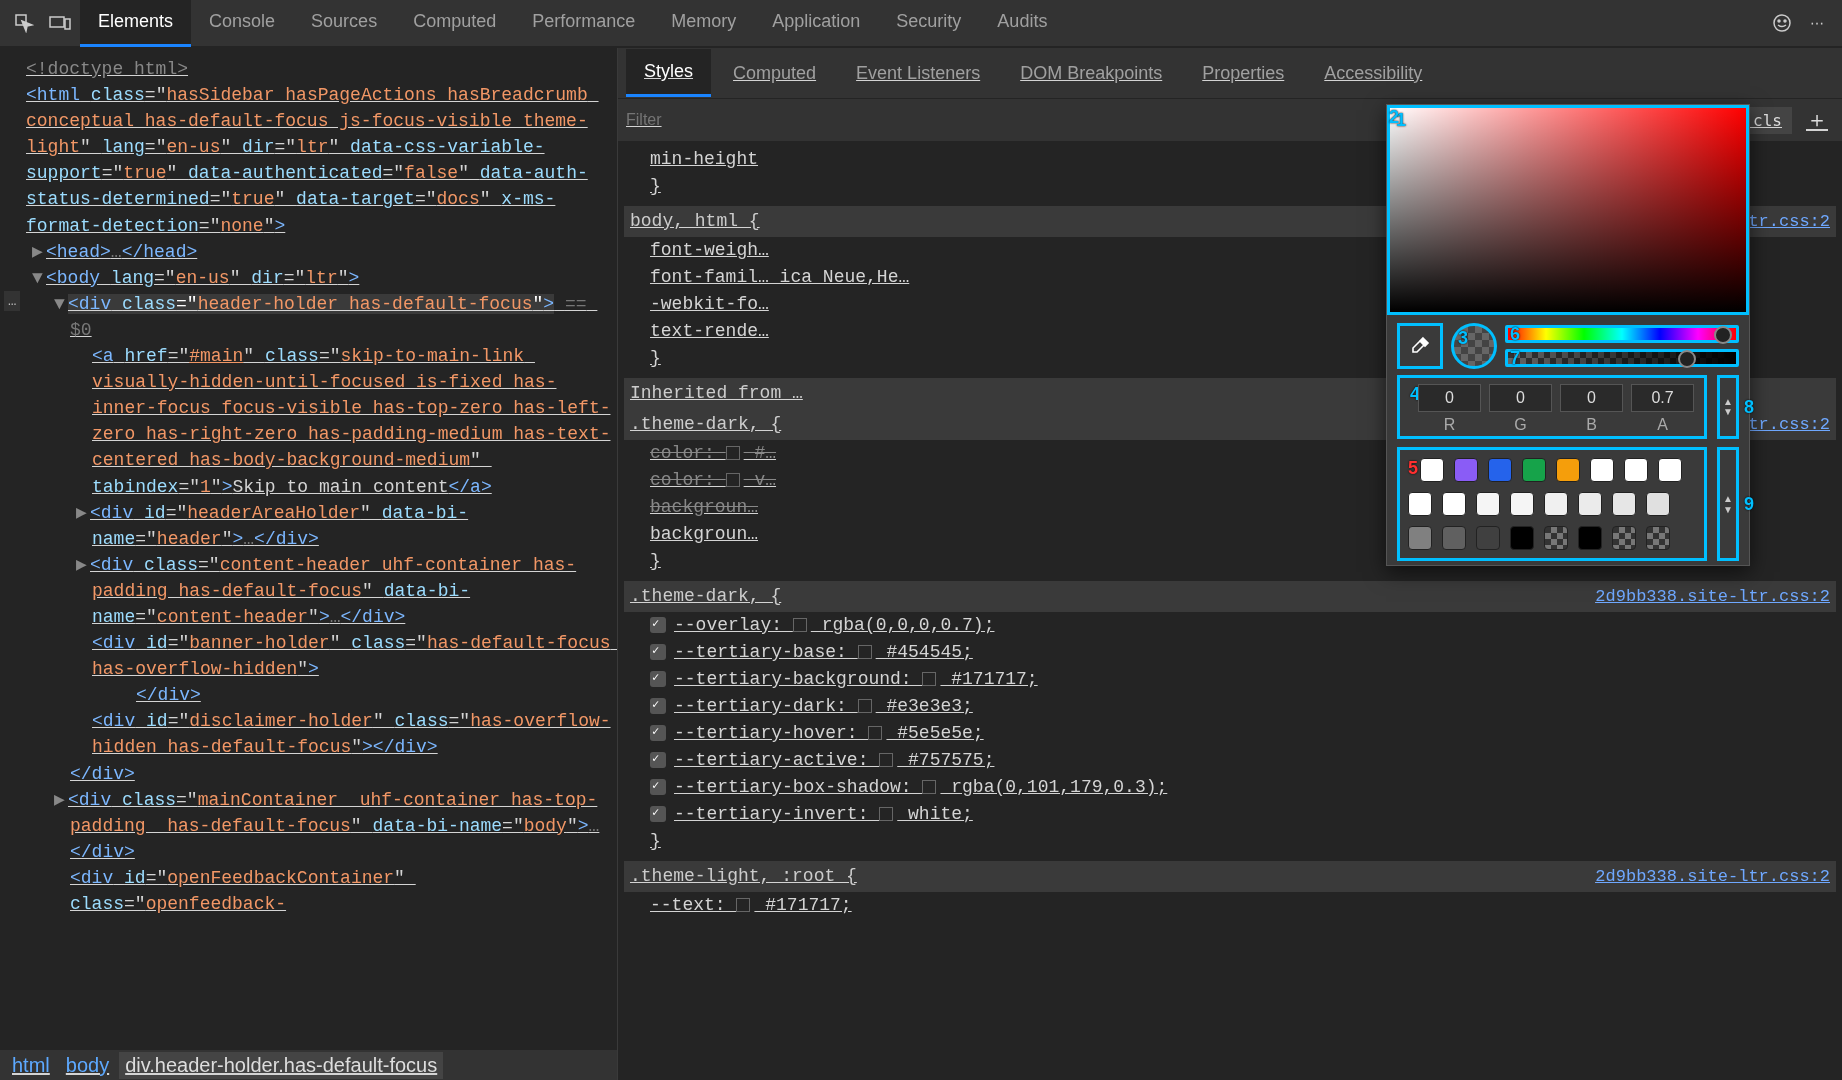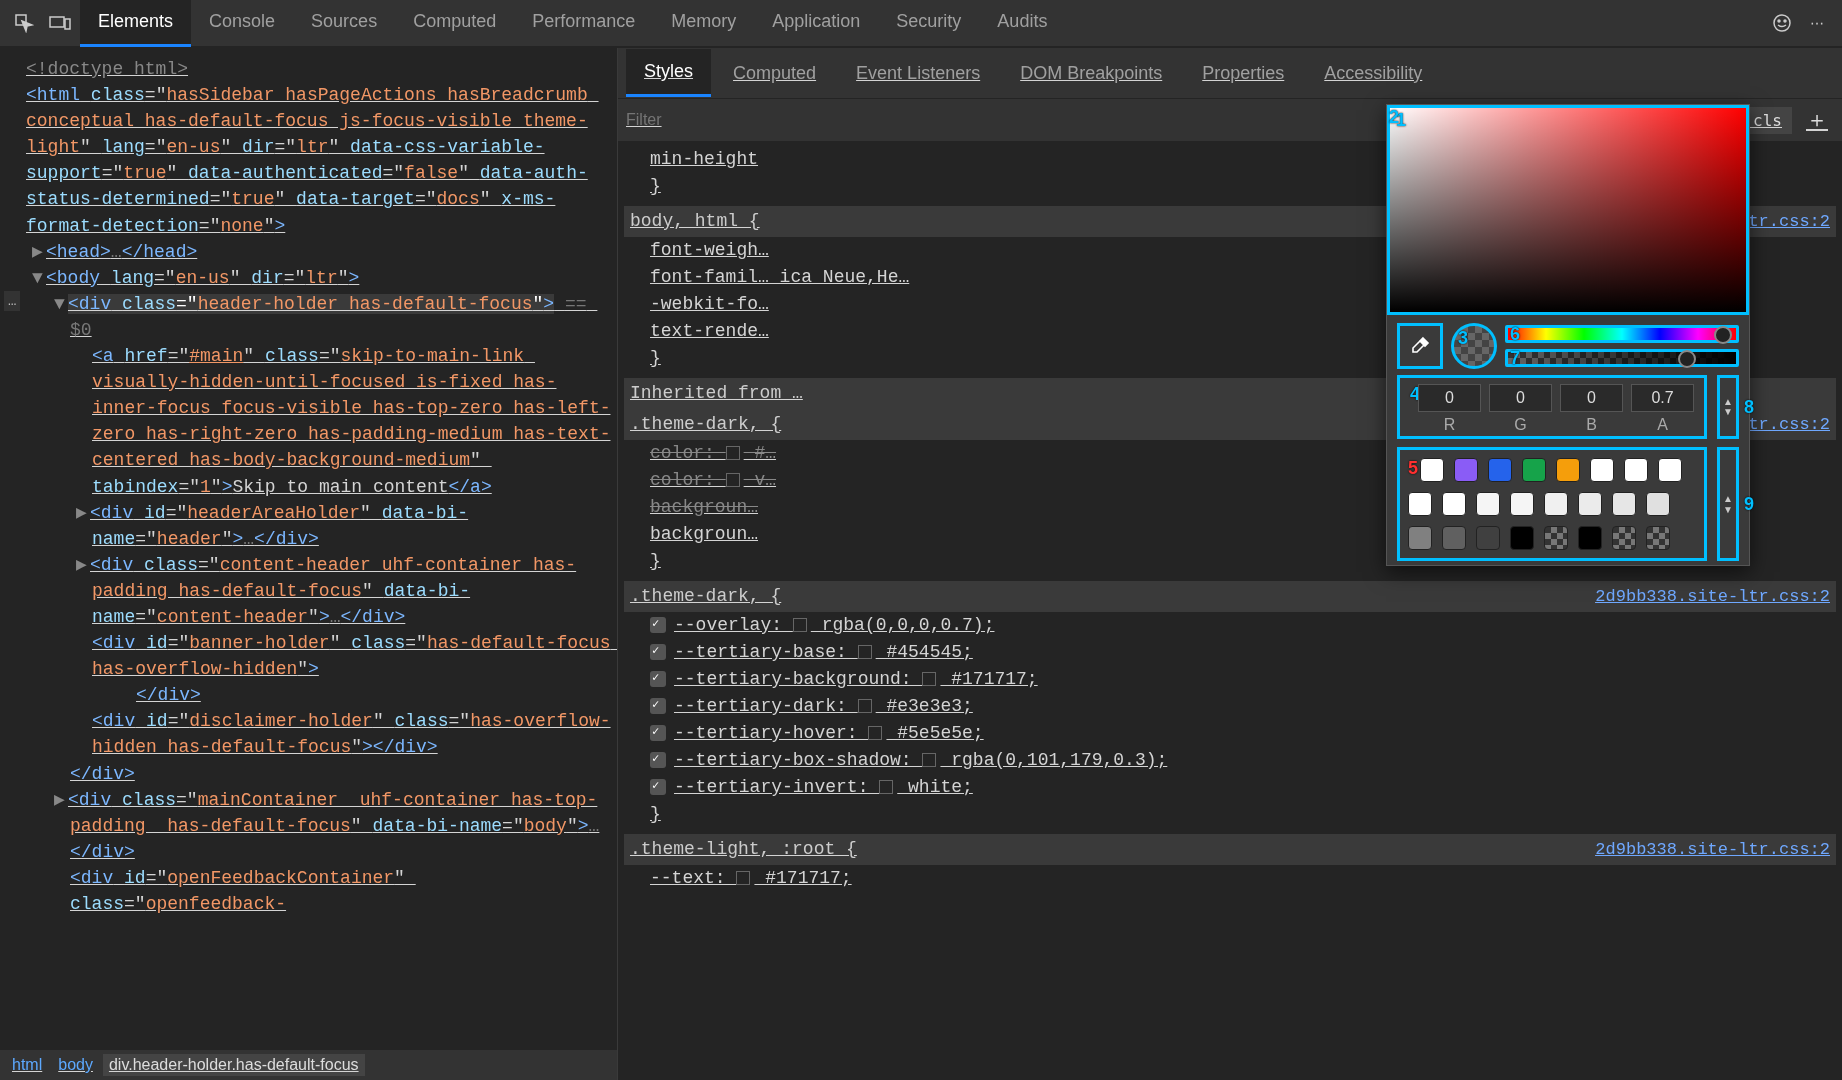--- a/index.html
+++ b/index.html
@@ -76,21 +76,21 @@
   position: absolute; left: 2px;
   background: #333; color: #bbb; padding: 0 4px; font-size: 14px;
 }
 .dom-tree { position: relative; }
 
 .breadcrumbs {
   height: 30px;
   background: #333;
   display: flex;
   align-items: center;
-  font-size: 16px;
+  font-size: 20px;
   padding: 0 6px;
   gap: 4px;
 }
 .breadcrumbs .crumb { color: #5da9ff; padding: 2px 6px; }
 .breadcrumbs .crumb.last { background: #444; color: #ddd; }
 
 
 .right-panel {
   flex: 1;
   display: flex;
@@ -338,20 +338,21 @@
         <div class="rule-header">
           <span>.theme-dark,                          {</span>
           <a class="src">2d9bb338.site-ltr.css:2</a>
         </div>
         <div class="rule-body">
           <div><span class="chk"></span>--overlay: <span class="swatch"></span> rgba(0,0,0,0.7);</div>
           <div><span class="chk"></span>--tertiary-base: <span class="swatch"></span> #454545;</div>
           <div><span class="chk"></span>--tertiary-background: <span class="swatch"></span> #171717;</div>
           <div><span class="chk"></span>--tertiary-dark: <span class="swatch"></span> #e3e3e3;</div>
           <div><span class="chk"></span>--tertiary-hover: <span class="swatch"></span> #5e5e5e;</div>
+          <div><span class="chk"></span>--tertiary-active: <span class="swatch"></span> #757575;</div>
           <div><span class="chk"></span>--tertiary-box-shadow: <span class="swatch"></span> rgba(0,101,179,0.3);</div>
           <div><span class="chk"></span>--tertiary-invert: <span class="swatch"></span> white;</div>
           <div>}</div>
         </div>
         <div class="rule-header">
           <span>.theme-light, :root {</span>
           <a class="src">2d9bb338.site-ltr.css:2</a>
         </div>
         <div class="rule-body">
           <div>--text: <span class="swatch"></span> #171717;</div>

